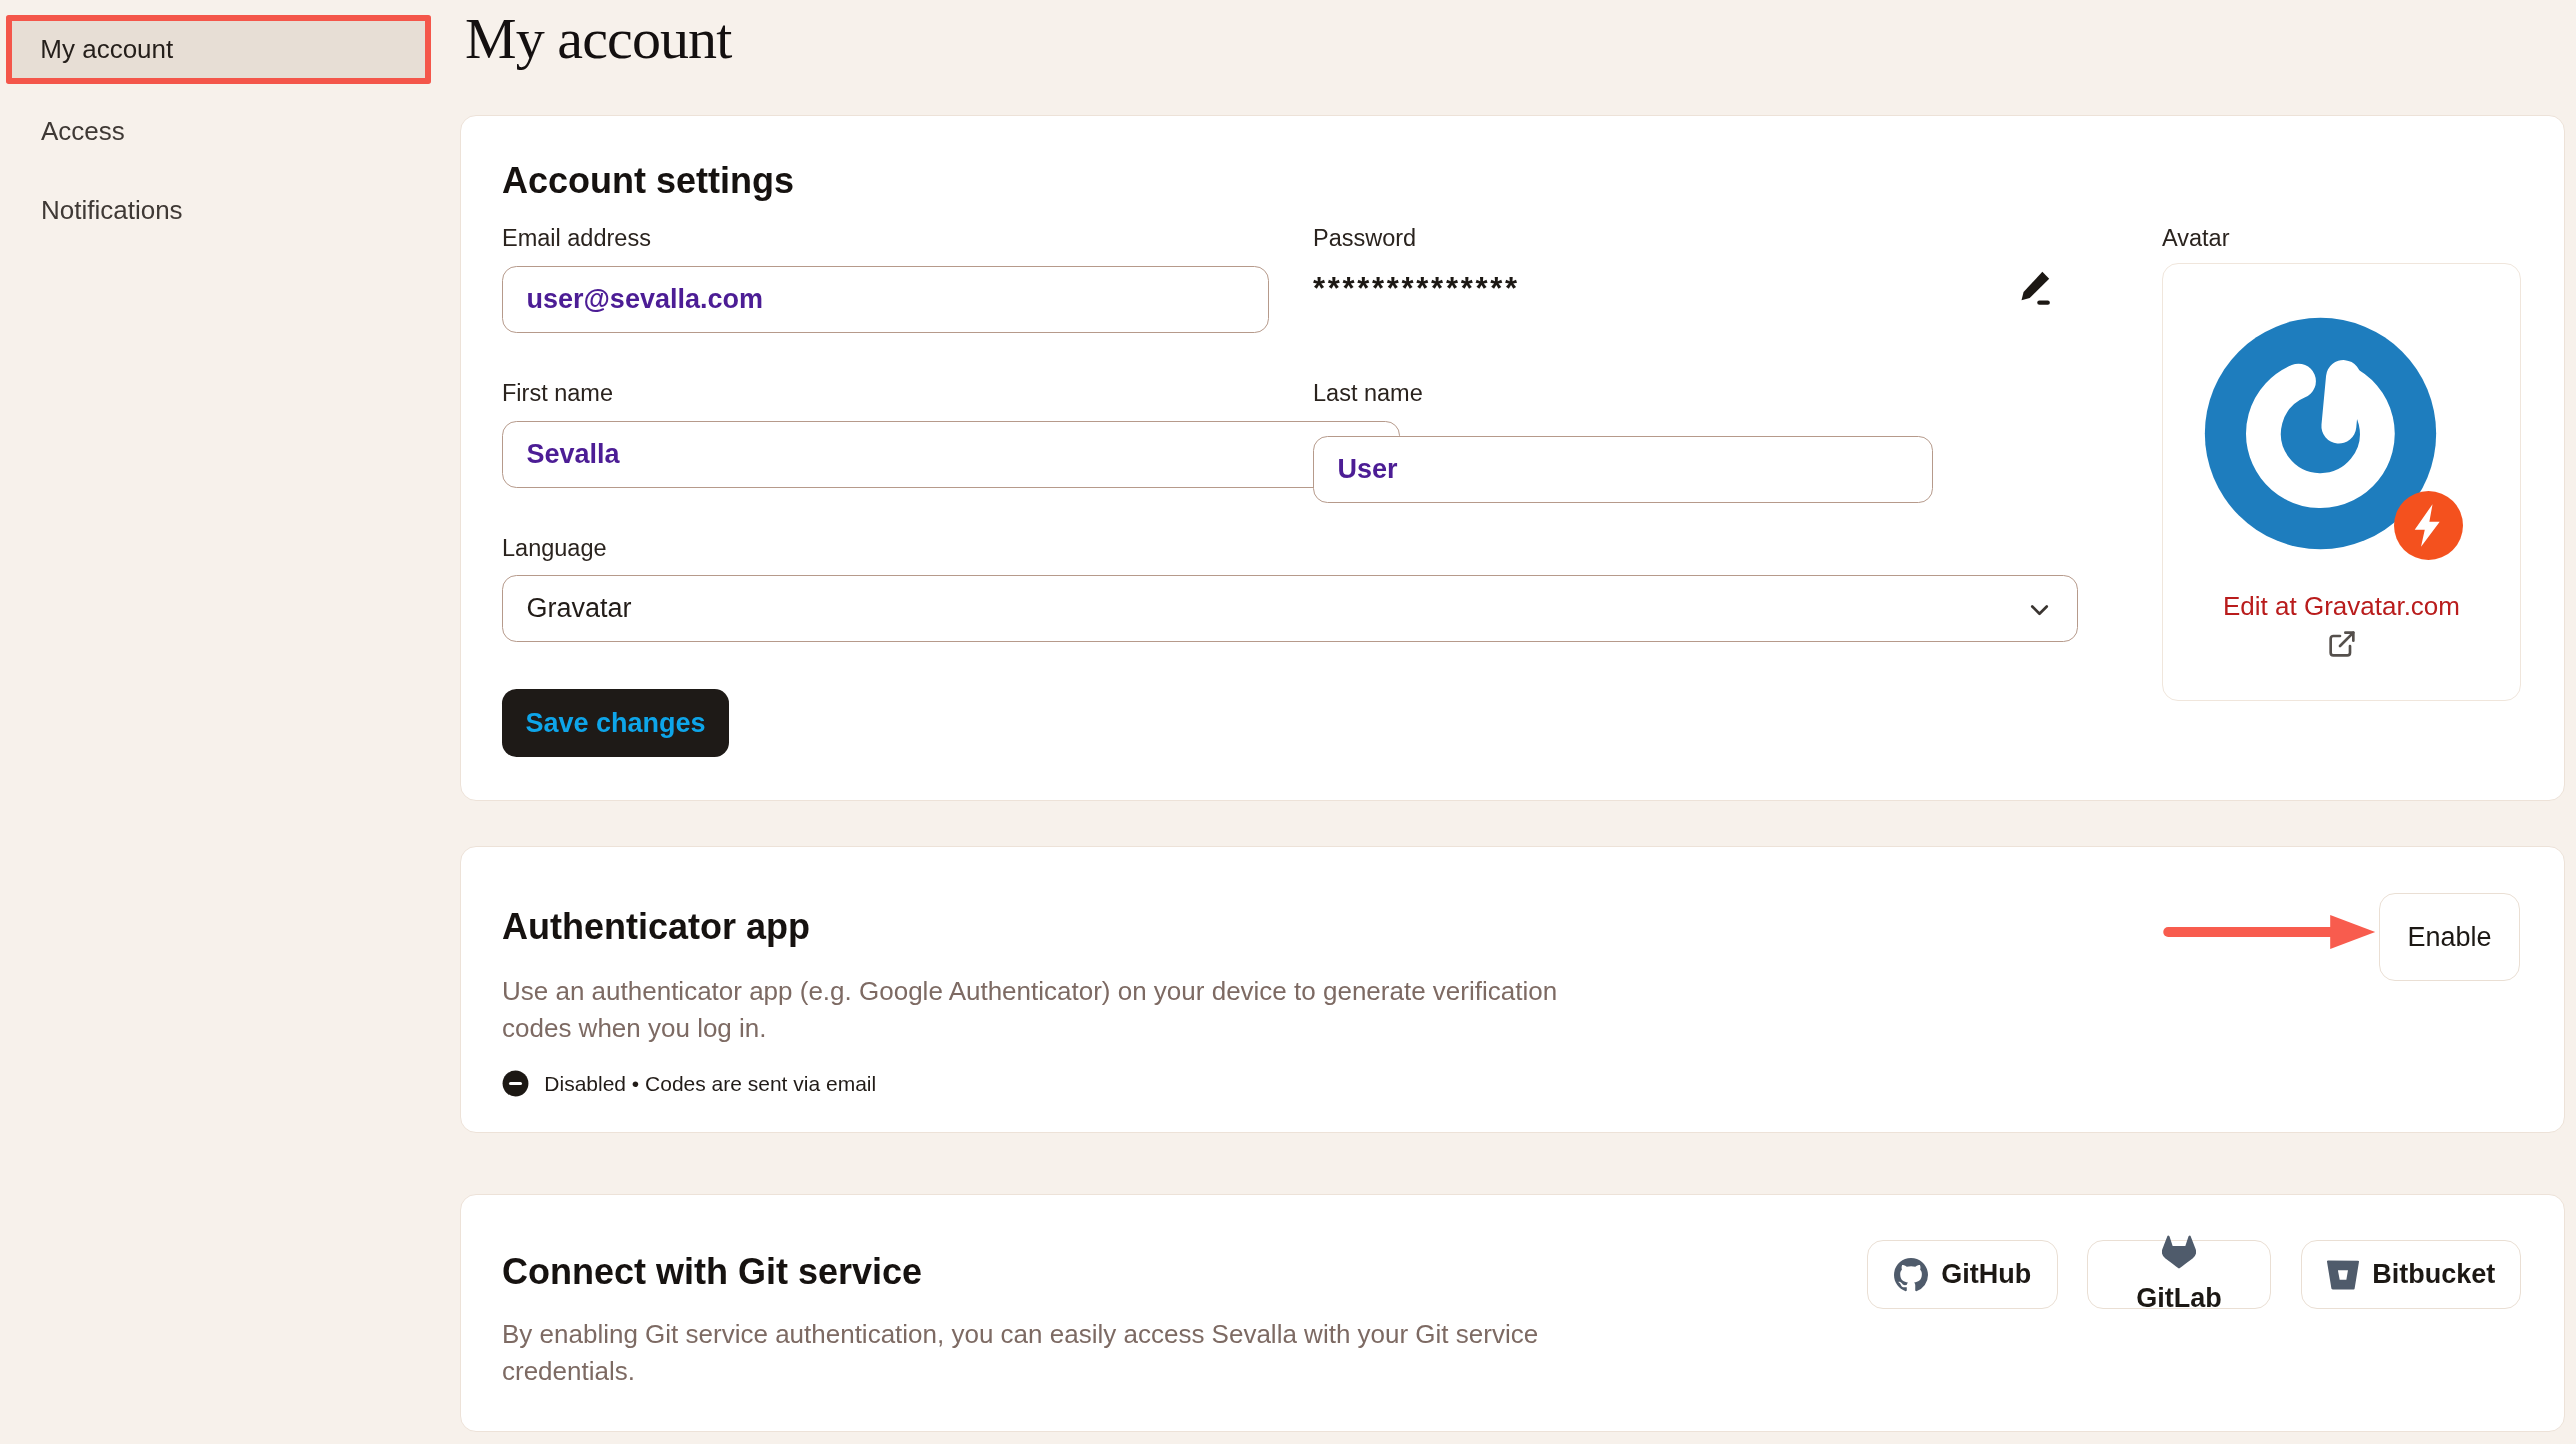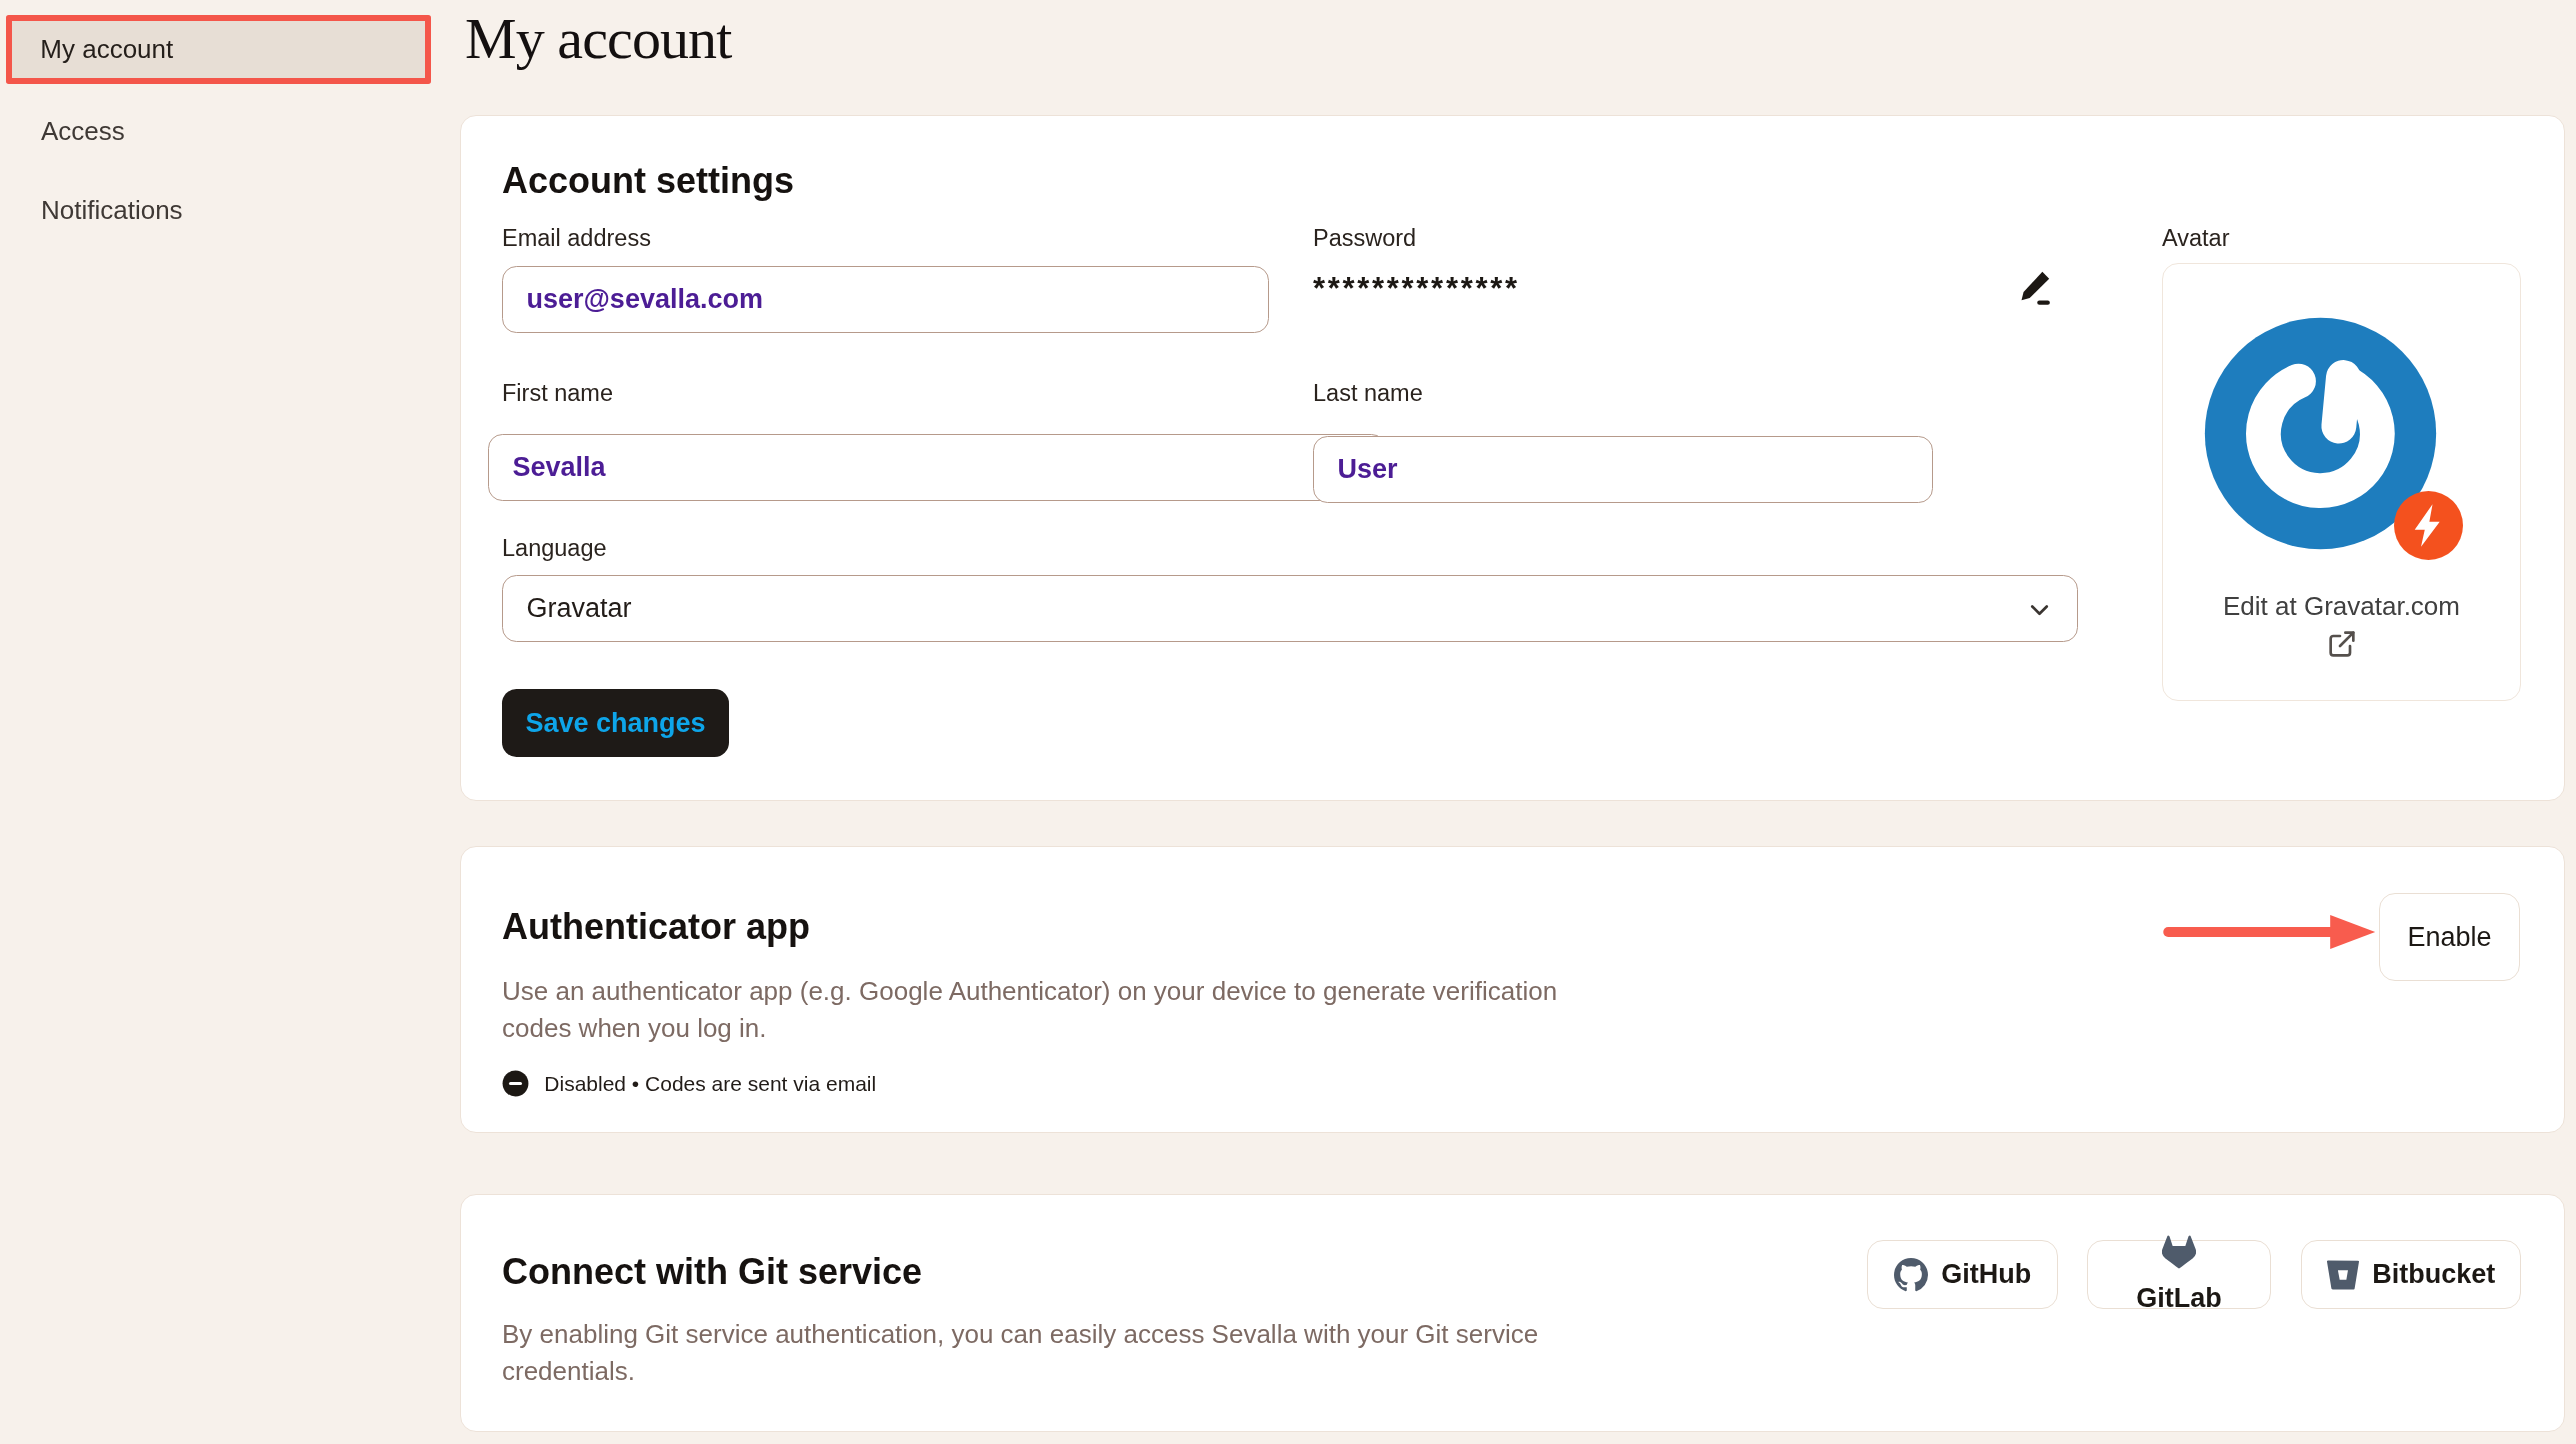--- a/index.html
+++ b/index.html
@@ -87,21 +87,21 @@
   
   .avatar-label{ left:1701px; top:109px; }
   .avatar-box{
     position:absolute; left:1701px; top:147px; width:359px; height:438px;
     border:1.8px solid #f0e6dc; border-radius:16px; background:#fff; cursor:pointer;
   }
   .grav-logo{ position:absolute; left:40px; top:52px; }
   .grav-badge{ position:absolute; left:231px; top:227px; }
   .grav-edit{
     position:absolute; left:0; top:327px; width:100%; text-align:center;
-    font-size:26px; color:#404040;
+    font-size:26px; color:#b91c1c;
   }
   .grav-ext{ position:absolute; left:163px; top:364px; }
 </style>
 </head>
 <body>
 
 <div class="screen">
 
   <aside>
     <div class="side-item-active">
@@ -126,21 +126,21 @@
     <label class="field-label" style="left:852px;top:109px">Password</label>
     <div class="masked" style="left:852px;top:155px">**************</div>
     <span class="icon-btn" style="left:1553px;top:150px">
       <svg width="41" height="41" viewBox="0 0 24 24" fill="none">
         <path d="M16.6 3.4l4 4L9.2 18.8 4.4 20l1.2-4.8L16.6 3.4z" fill="#1c1814"></path>
         <rect x="13.6" y="20.2" width="7.4" height="2.5" rx="1.25" fill="#1c1814"></rect>
       </svg>
     </span>
 
     <label class="field-label" style="left:41px;top:264px">First name</label>
-    <input class="tinput" style="left: 27px; top: 305px; width: 898px; margin-top: 13px;" value="Sevalla">
+    <input class="tinput" style="left: 41px; top: 305px; width: 898px;" value="Sevalla">
 
     <label class="field-label" style="left:852px;top:264px">Last name</label>
     <input class="tinput" style="left: 852px; top: 320px; width: 620px;" value="User">
 
     <label class="field-label" style="left:41px;top:419px">Language</label>
     <div class="select-box" style="left:41px;top:459px;width:1576px">
       <span>Gravatar</span>
       <span class="chevron">
         <svg width="29" height="29" viewBox="0 0 24 24" fill="none" stroke="#3a3531" stroke-width="2.2" stroke-linecap="round" stroke-linejoin="round">
           <path d="M6 9.5l6 6 6-6"></path>

